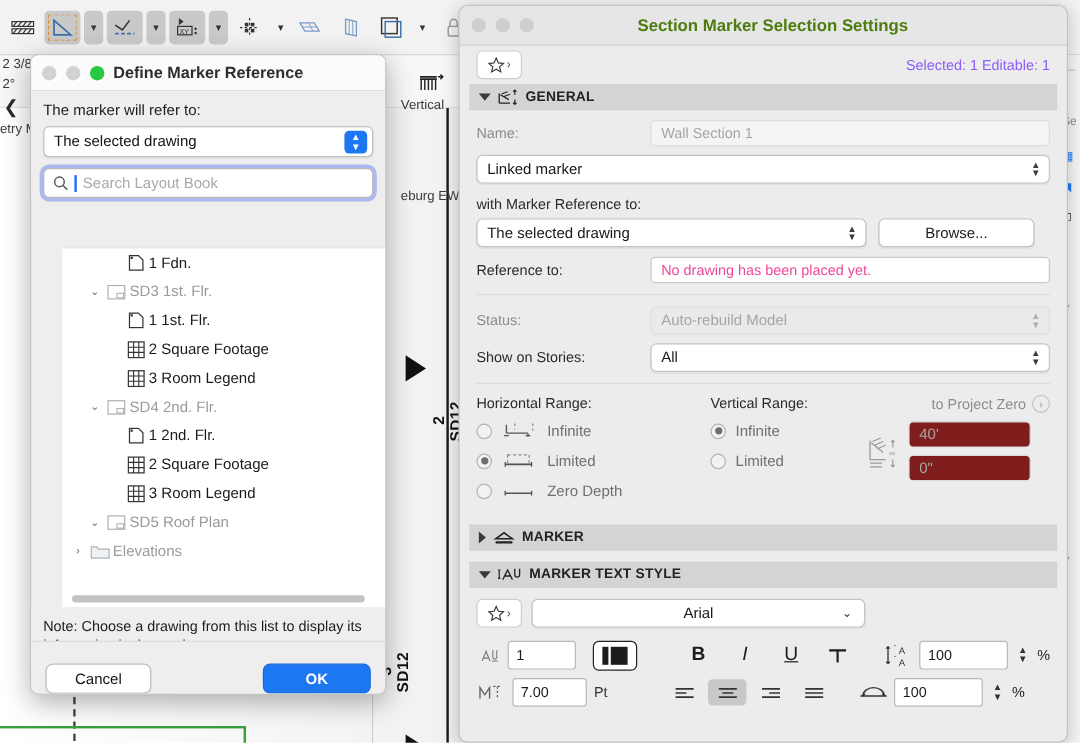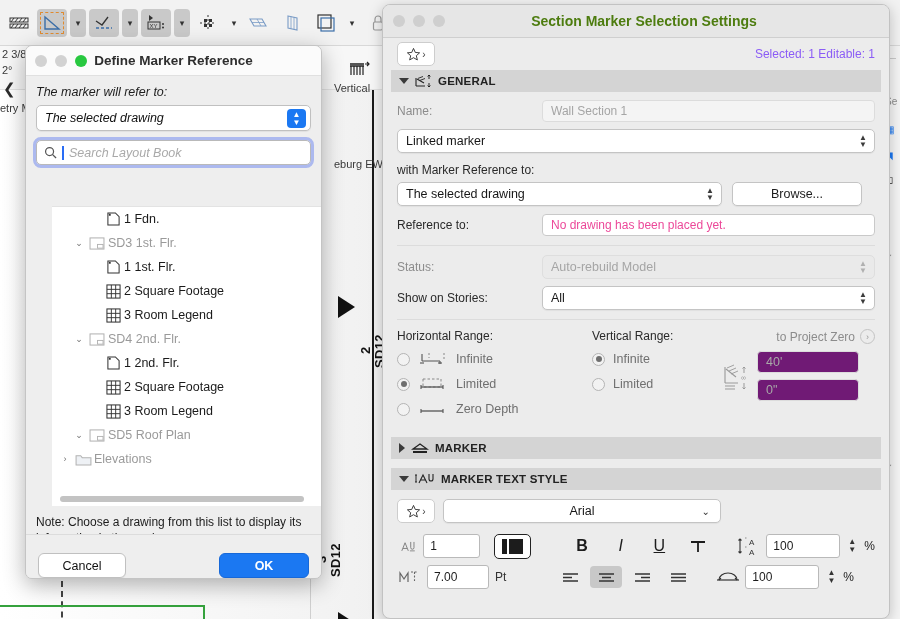--- a/index.html
+++ b/index.html
@@ -136,21 +136,21 @@
 
   .radio {
     width:13px;height:13px;border-radius:50%;border:1px solid #b4b4b4;
     background:#f2f2f2; display:inline-flex; align-items:center; justify-content:center;
     flex:0 0 auto;
   }
   .radio.on::after { content:""; width:6px;height:6px;border-radius:50%;background:#6f6f6f; }
   .ropt { display:flex; align-items:center; gap:8px; margin-bottom:11px; font-size:12.5px; color:#6f6f6f; }
 
   .numfield {
-    width:102px;height:22px;background:#701a75;border:1px solid #dcdcdc;
+    width:102px;height:22px;background:#7f1d1d;border:1px solid #dcdcdc;
     border-radius:4px; font-size:12.5px; color:#a8a8a8;
     display:flex;align-items:center;padding:0 8px;
   }
 
   .ts-row { display:flex; align-items:center; padding:0 14px; }
   .ts-num {
     width:62px;height:24px;background:#fff;border:1px solid #b9b9b9;border-radius:3px;
     font-size:12px;color:#1c1c1c;display:flex;align-items:center;padding:0 6px;
   }
   .stepper {
@@ -172,21 +172,21 @@
     height:30px; background:#fbfbfb; border-bottom:1px solid #e0e0e0;
     display:flex; align-items:center; position:relative;
   }
   .md-traffic { display:flex; gap:8px; margin-left:9px; }
   .md-tl { width:12px;height:12px;border-radius:50%;background:#d2d2d2; }
   .md-tl.green { background:#28c840; }
   .md-title-text {
     position:absolute;left:0;right:0;text-align:center;
     font-size:13.5px;font-weight:700;color:#2e2e2e;
   }
-  .md-body { background:#eeeeee; padding:9px 10px 0 10px;font-style:italic; }
+  .md-body { background:#eeeeee; padding:9px 10px 0 10px; }
   .md-label { font-size:12.5px; color:#1d1d1d; margin-bottom:6px; }
   .md-select {
     height:26px;background:#fff;border:1px solid #c0c0c0;border-radius:5px;
     display:flex;align-items:center;padding:0 8px;font-size:12.5px;color:#111;
     position:relative; box-shadow:0 1px 1px rgba(0,0,0,.06);
   }
   .md-select .blue-chev {
     position:absolute;right:4px;top:3px;width:19px;height:19px;border-radius:4px;
     background:#1b78f2;color:#fff;font-size:8px;line-height:8px;
     display:flex;flex-direction:column;align-items:center;justify-content:center;

